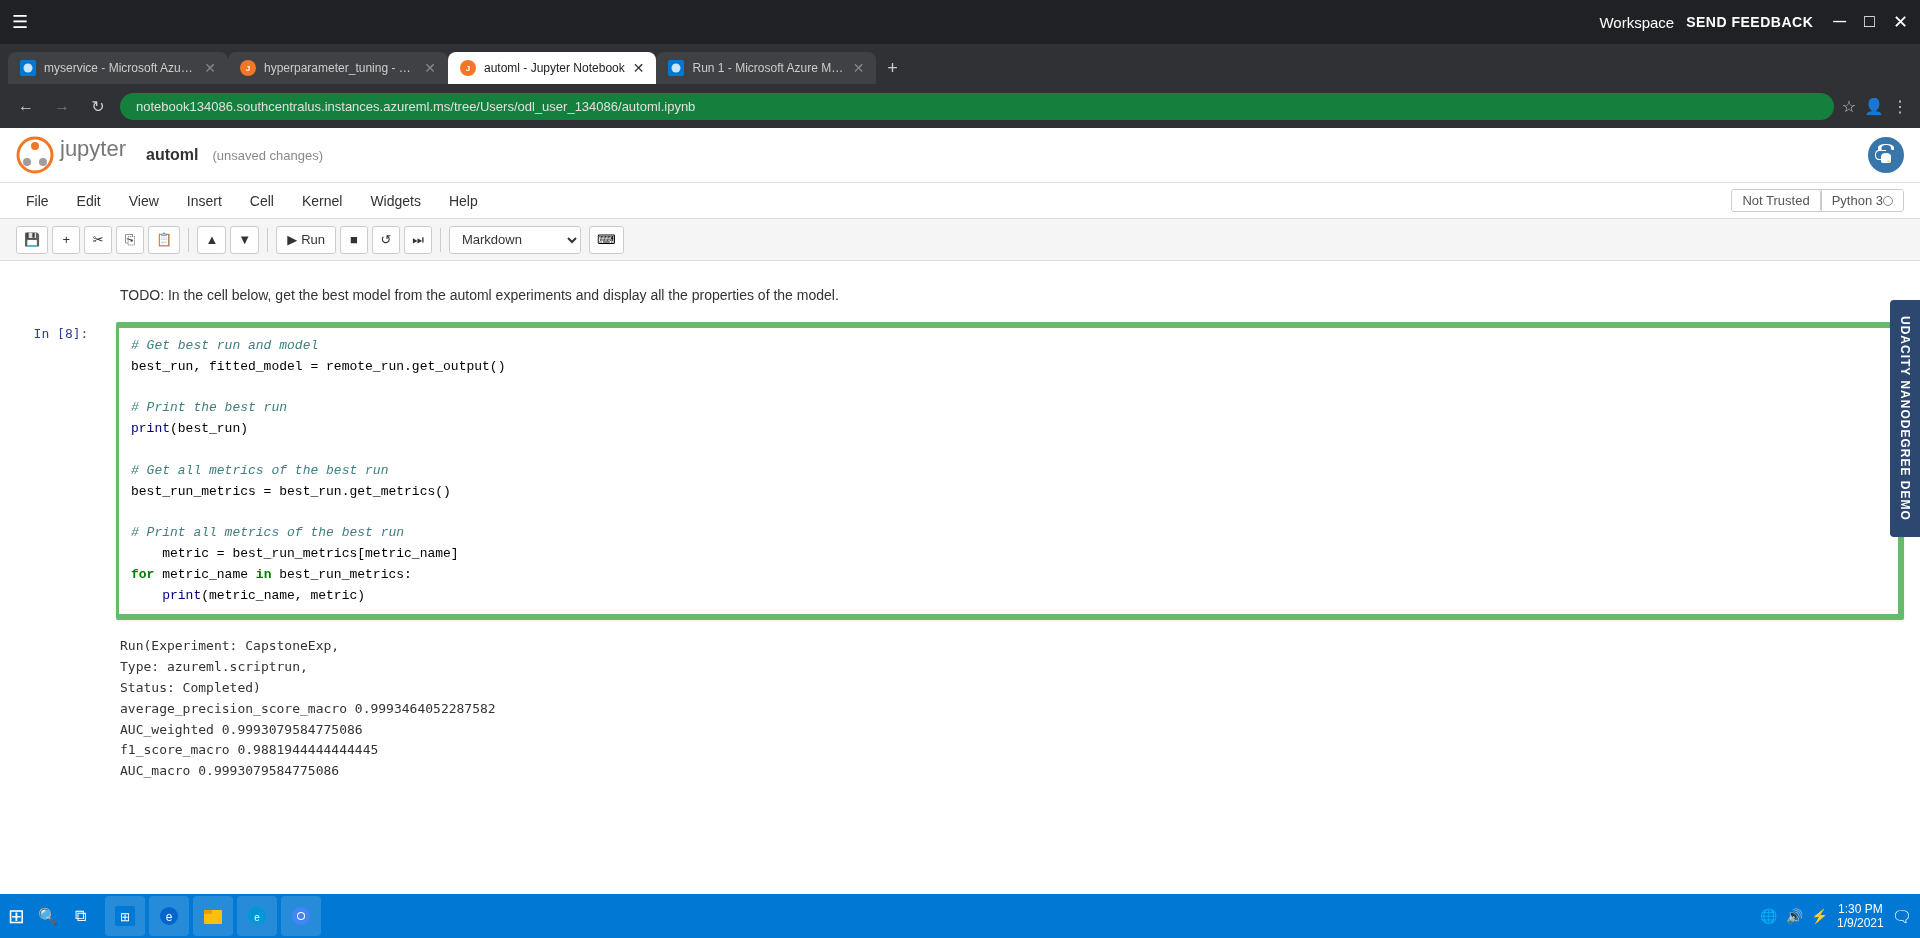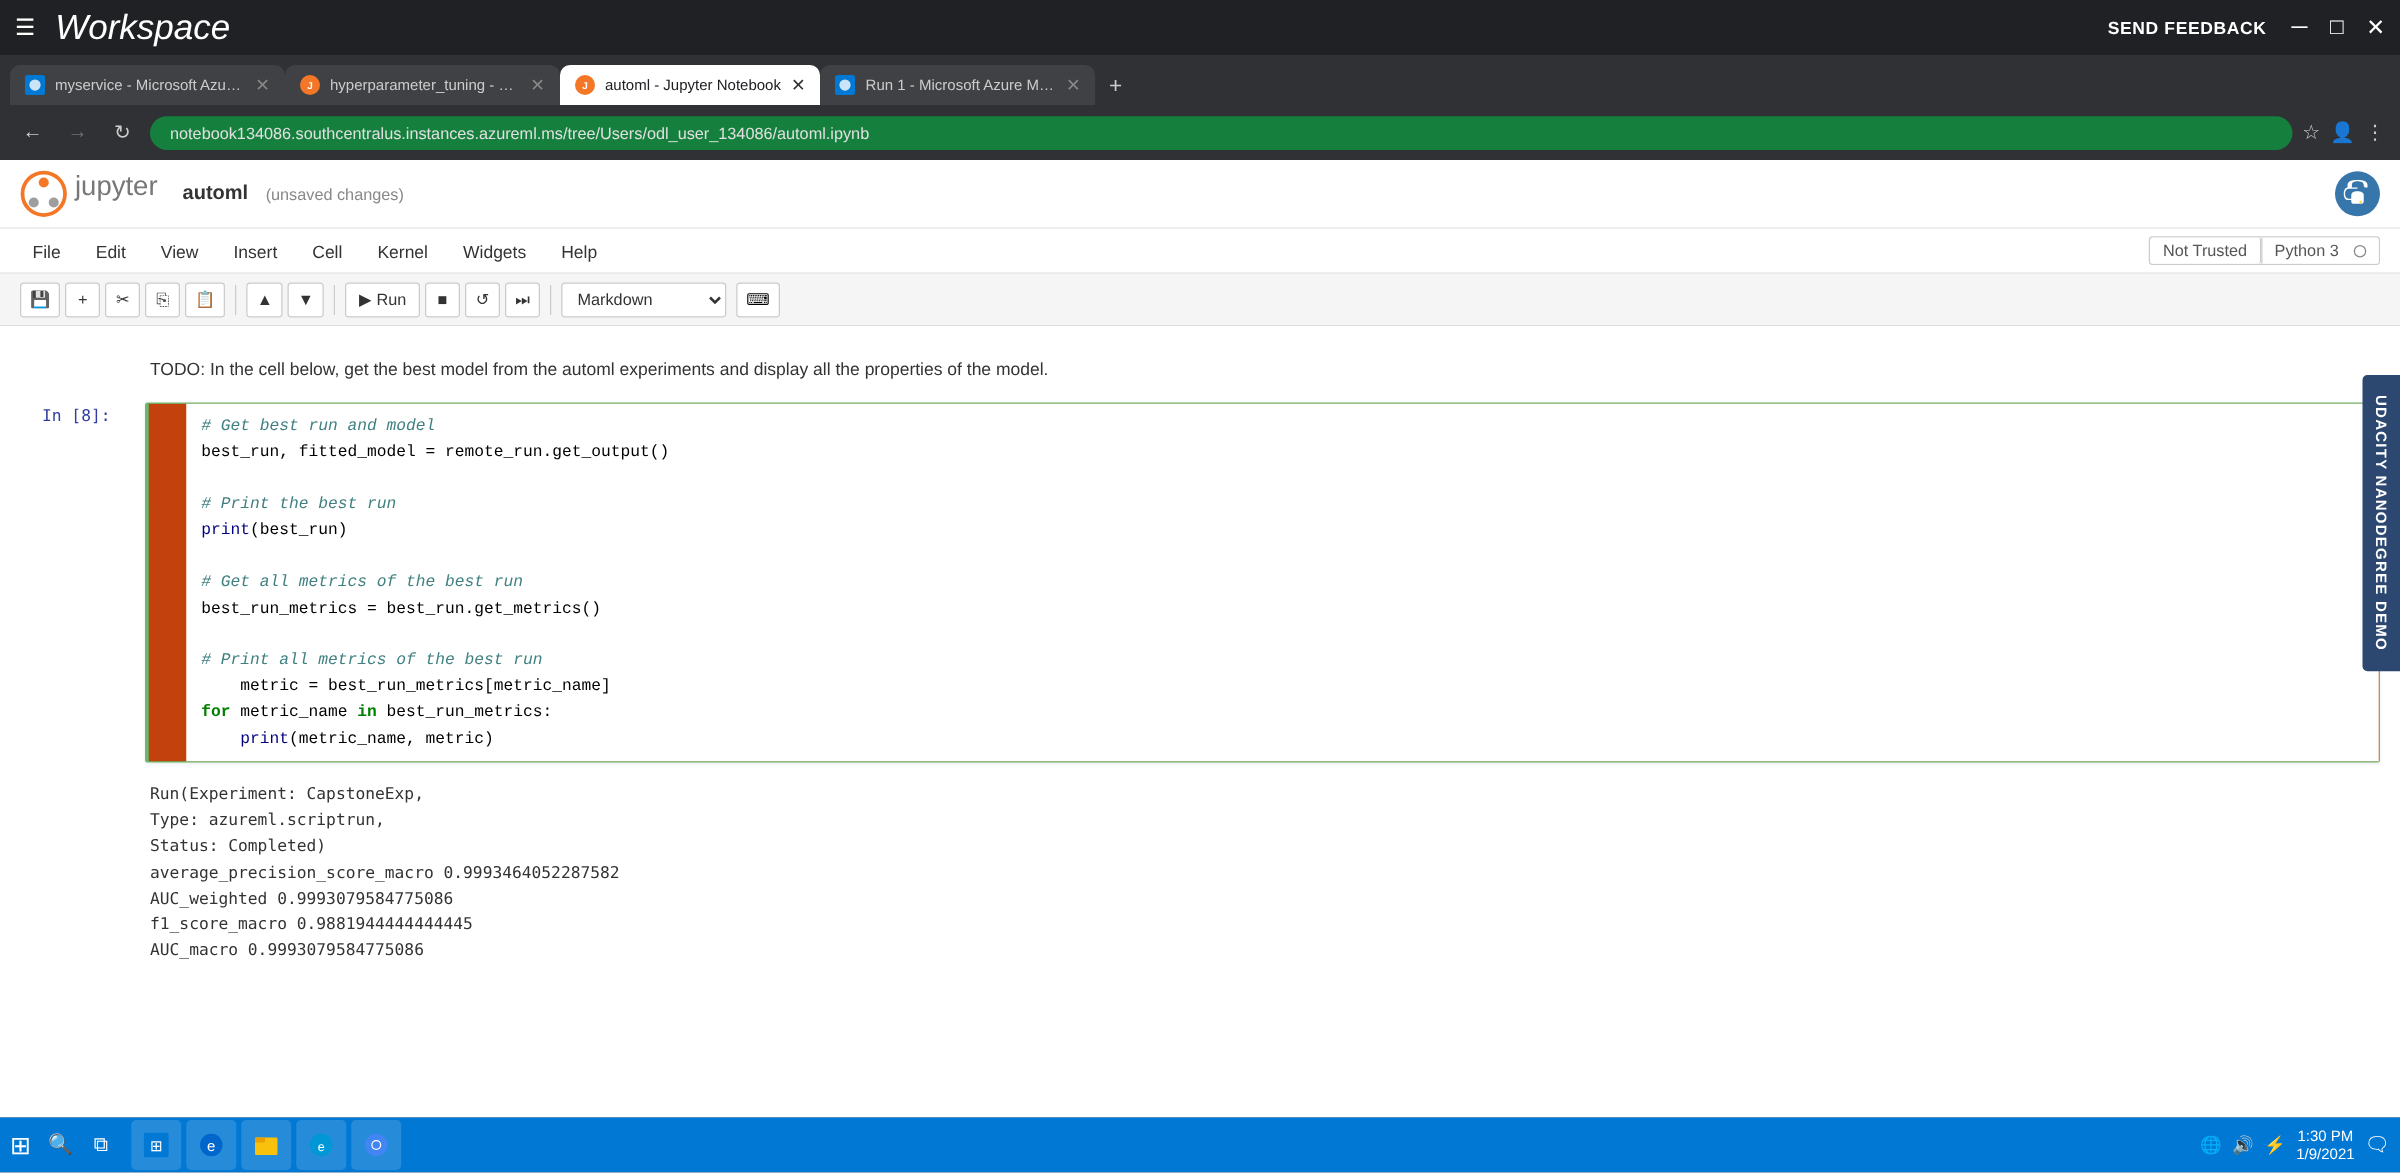--- a/index.html
+++ b/index.html
@@ -4,21 +4,21 @@
   <style>
     * { margin: 0; padding: 0; box-sizing: border-box; }
     body { font-family: Arial, sans-serif; background: #f0f0f0; overflow: hidden; width: 1920px; height: 938px; }
 
     
     .browser-chrome { width: 1920px; height: 938px; display: flex; flex-direction: column; background: #202124; }
 
     
     .title-bar { background: #202124; color: #fff; height: 44px; display: flex; align-items: center; padding: 0 12px; gap: 12px; flex-shrink: 0; }
     .title-bar-menu { font-size: 18px; cursor: pointer; color: #fff; margin-right: 4px; }
-    .title-bar-title { flex: 1; text-align: left; font-size: 28px; font-weight: 400; color: #fff; font-style: italic; }
+    .title-bar-title { flex: 1; text-align: right; font-size: 15px; font-weight: 400; color: #fff; }
     .title-bar-feedback { color: #fff; font-size: 14px; font-weight: bold; letter-spacing: 0.5px; cursor: pointer; margin-right: 8px; }
     .title-bar-controls { display: flex; gap: 18px; font-size: 18px; color: #fff; cursor: pointer; }
 
     
     .tabs-bar { background: #303134; height: 40px; display: flex; align-items: flex-end; padding-left: 8px; flex-shrink: 0; }
     .tab { display: flex; align-items: center; height: 32px; padding: 0 12px; border-radius: 8px 8px 0 0; font-size: 12px; gap: 8px; cursor: pointer; max-width: 220px; min-width: 160px; }
     .tab.active { background: #fff; color: #202124; }
     .tab.inactive { background: #404144; color: #ccc; }
     .tab-favicon { width: 16px; height: 16px; border-radius: 2px; flex-shrink: 0; }
     .tab-label { flex: 1; overflow: hidden; text-overflow: ellipsis; white-space: nowrap; font-size: 12px; }
@@ -37,41 +37,41 @@
 
     
     .jupyter-header { background: #fff; border-bottom: 1px solid #e0e0e0; padding: 8px 16px; display: flex; align-items: center; justify-content: space-between; flex-shrink: 0; }
     .jupyter-logo { display: flex; align-items: center; gap: 8px; }
     .jupyter-python-icon { width: 36px; height: 36px; border-radius: 50%; background: #3776ab; display: flex; align-items: center; justify-content: center; color: #fff; font-size: 18px; font-weight: bold; }
 
     
     .menu-bar { background: #fff; border-bottom: 1px solid #ddd; padding: 0 16px; display: flex; align-items: center; gap: 8px; height: 36px; flex-shrink: 0; }
     .menu-item { padding: 4px 10px; font-size: 14px; color: #333; cursor: pointer; border-radius: 3px; }
     .trust-badge { margin-left: auto; background: #fff; border: 1px solid #ccc; color: #555; font-size: 13px; padding: 3px 10px; border-radius: 3px; cursor: pointer; }
-    .kernel-badge { background: #fff; border-left: 1px solid #ccc; color: #555; font-size: 13px; padding: 3px 10px; display: flex; align-items: center; gap: 12px; }
+    .kernel-badge { background: #fff; border-left: 1px solid #ccc; color: #555; font-size: 13px; padding: 3px 10px; display: flex; align-items: center; gap: 0; }
     .kernel-circle { width: 10px; height: 10px; border-radius: 50%; border: 1px solid #888; }
 
     
     .toolbar { background: #f5f5f5; border-bottom: 1px solid #ddd; padding: 4px 16px; display: flex; align-items: center; gap: 4px; height: 42px; flex-shrink: 0; }
     .tool-btn { background: #fff; border: 1px solid #ccc; padding: 4px 7px; border-radius: 3px; cursor: pointer; font-size: 13px; color: #333; display: flex; align-items: center; justify-content: center; min-width: 28px; height: 28px; }
     .tool-sep { width: 1px; height: 24px; background: #ccc; margin: 0 4px; }
     .run-btn { display: flex; align-items: center; gap: 4px; background: #fff; border: 1px solid #ccc; padding: 4px 10px; border-radius: 3px; cursor: pointer; font-size: 13px; color: #333; height: 28px; }
     .cell-type-select { border: 1px solid #ccc; padding: 2px 8px; border-radius: 3px; font-size: 13px; color: #333; background: #fff; height: 28px; cursor: pointer; }
     .keyboard-btn { background: #fff; border: 1px solid #ccc; padding: 4px 7px; border-radius: 3px; cursor: pointer; font-size: 13px; margin-left: 4px; height: 28px; display: flex; align-items: center; }
 
     
     .notebook-cells { flex: 1; overflow-y: auto; padding: 16px 0; background: #fff; }
 
     
     .text-cell { padding: 8px 16px 8px 120px; color: #333; font-size: 14px; line-height: 1.5; }
 
     
     .code-cell { display: flex; margin: 8px 0; padding: 0 16px; }
     .cell-prompt { min-width: 100px; font-size: 13px; color: #303f9f; text-align: center; padding-right: 10px; padding-top: 4px; font-family: monospace; flex-shrink: 0; }
-    .cell-content { flex: 1; border: 1px solid #a21caf; border-radius: 2px; background: #c2410c; box-shadow: 0 1px 3px rgba(0,0,0,0.08); padding-left: 30px; }
+    .cell-content { flex: 1; border: 6px solid #a21caf; border-radius: 2px; background: #c4b5fd; box-shadow: 0 1px 3px rgba(0,0,0,0.08); }
     .cell-content.active { border-color: #66bb6a; border-left: 3px solid #66bb6a; }
     .cell-code { padding: 8px 12px; font-family: 'Courier New', monospace; font-size: 13px; line-height: 1.6; background: #fff; }
     .code-comment { color: #408080; font-style: italic; }
     .code-keyword { color: #008000; font-weight: bold; }
     .code-func { color: #000080; }
     .code-normal { color: #000; }
 
     
     .output-area { padding: 8px 16px 8px 120px; font-family: monospace; font-size: 13px; color: #333; line-height: 1.6; }
     .output-line { }

